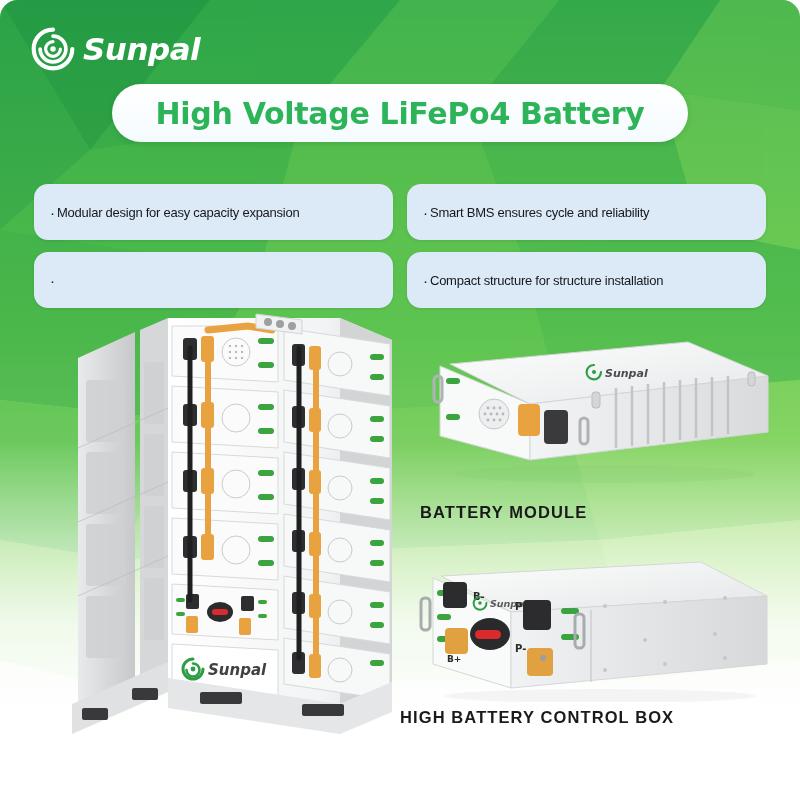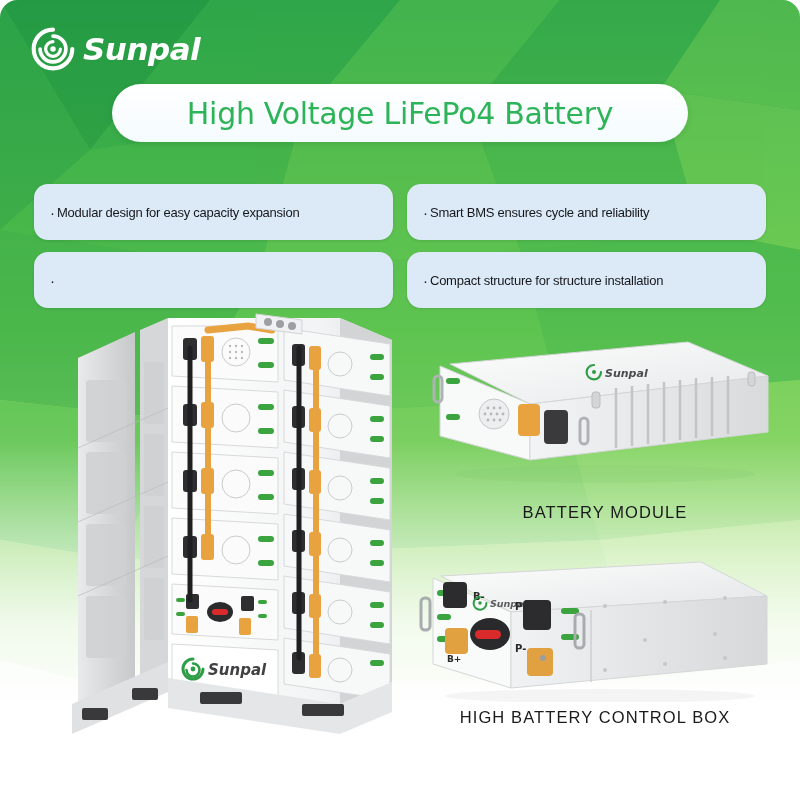--- a/index.html
+++ b/index.html
@@ -22,34 +22,34 @@
   .logo{position:absolute;left:30px;top:26px;display:flex;align-items:center;gap:7px;}
   .logo-mark{width:46px;height:46px;}
   .logo-text{font-size:31px;font-weight:bold;font-style:italic;color:#ffffff;letter-spacing:-0.5px;
     font-family:"DejaVu Sans",sans-serif;}
 
   
   .title-pill{position:absolute;left:112px;top:84px;width:576px;height:58px;
     background:linear-gradient(180deg,#ffffff 0%,#f4fbff 100%);
     border-radius:29px;display:flex;align-items:center;justify-content:center;
     box-shadow:0 2px 6px rgba(0,0,0,0.10);}
-  .title-text{font-size:30px;font-weight:normal;color:#2eb458;letter-spacing:-0.3px;
+  .title-text{font-size:30px;font-weight:bold;color:#2eb458;letter-spacing:-0.3px;
     font-family:"DejaVu Sans",sans-serif;white-space:nowrap;}
 
   
   .features{position:absolute;left:34px;top:184px;width:732px;
     display:grid;grid-template-columns:1fr 1fr;gap:12px 14px;}
   .feat{background:#dce9f7;border-radius:14px;height:56px;
     display:flex;align-items:center;padding:0 16px;
     box-shadow:0 1px 3px rgba(0,0,0,0.10);}
   .feat-dot{color:#16181c;font-size:15px;margin-right:2px;line-height:1;}
   .feat-txt{font-size:13px;color:#16181c;white-space:nowrap;letter-spacing:-0.25px;}
 
   
-  .caption{position:absolute;text-align:center;font-size:16.5px;font-weight:normal;
+  .caption{position:absolute;text-align:left;font-size:16.5px;font-weight:bold;
     color:#1a1a1a;letter-spacing:1.1px;white-space:nowrap;}
   #cap-module{left:420px;top:503px;width:370px;}
   #cap-control{left:400px;top:708px;width:390px;}
 
   
   .prod{position:absolute;}
   .prod svg{display:block;}
 </style>
 </head>
 <body>

